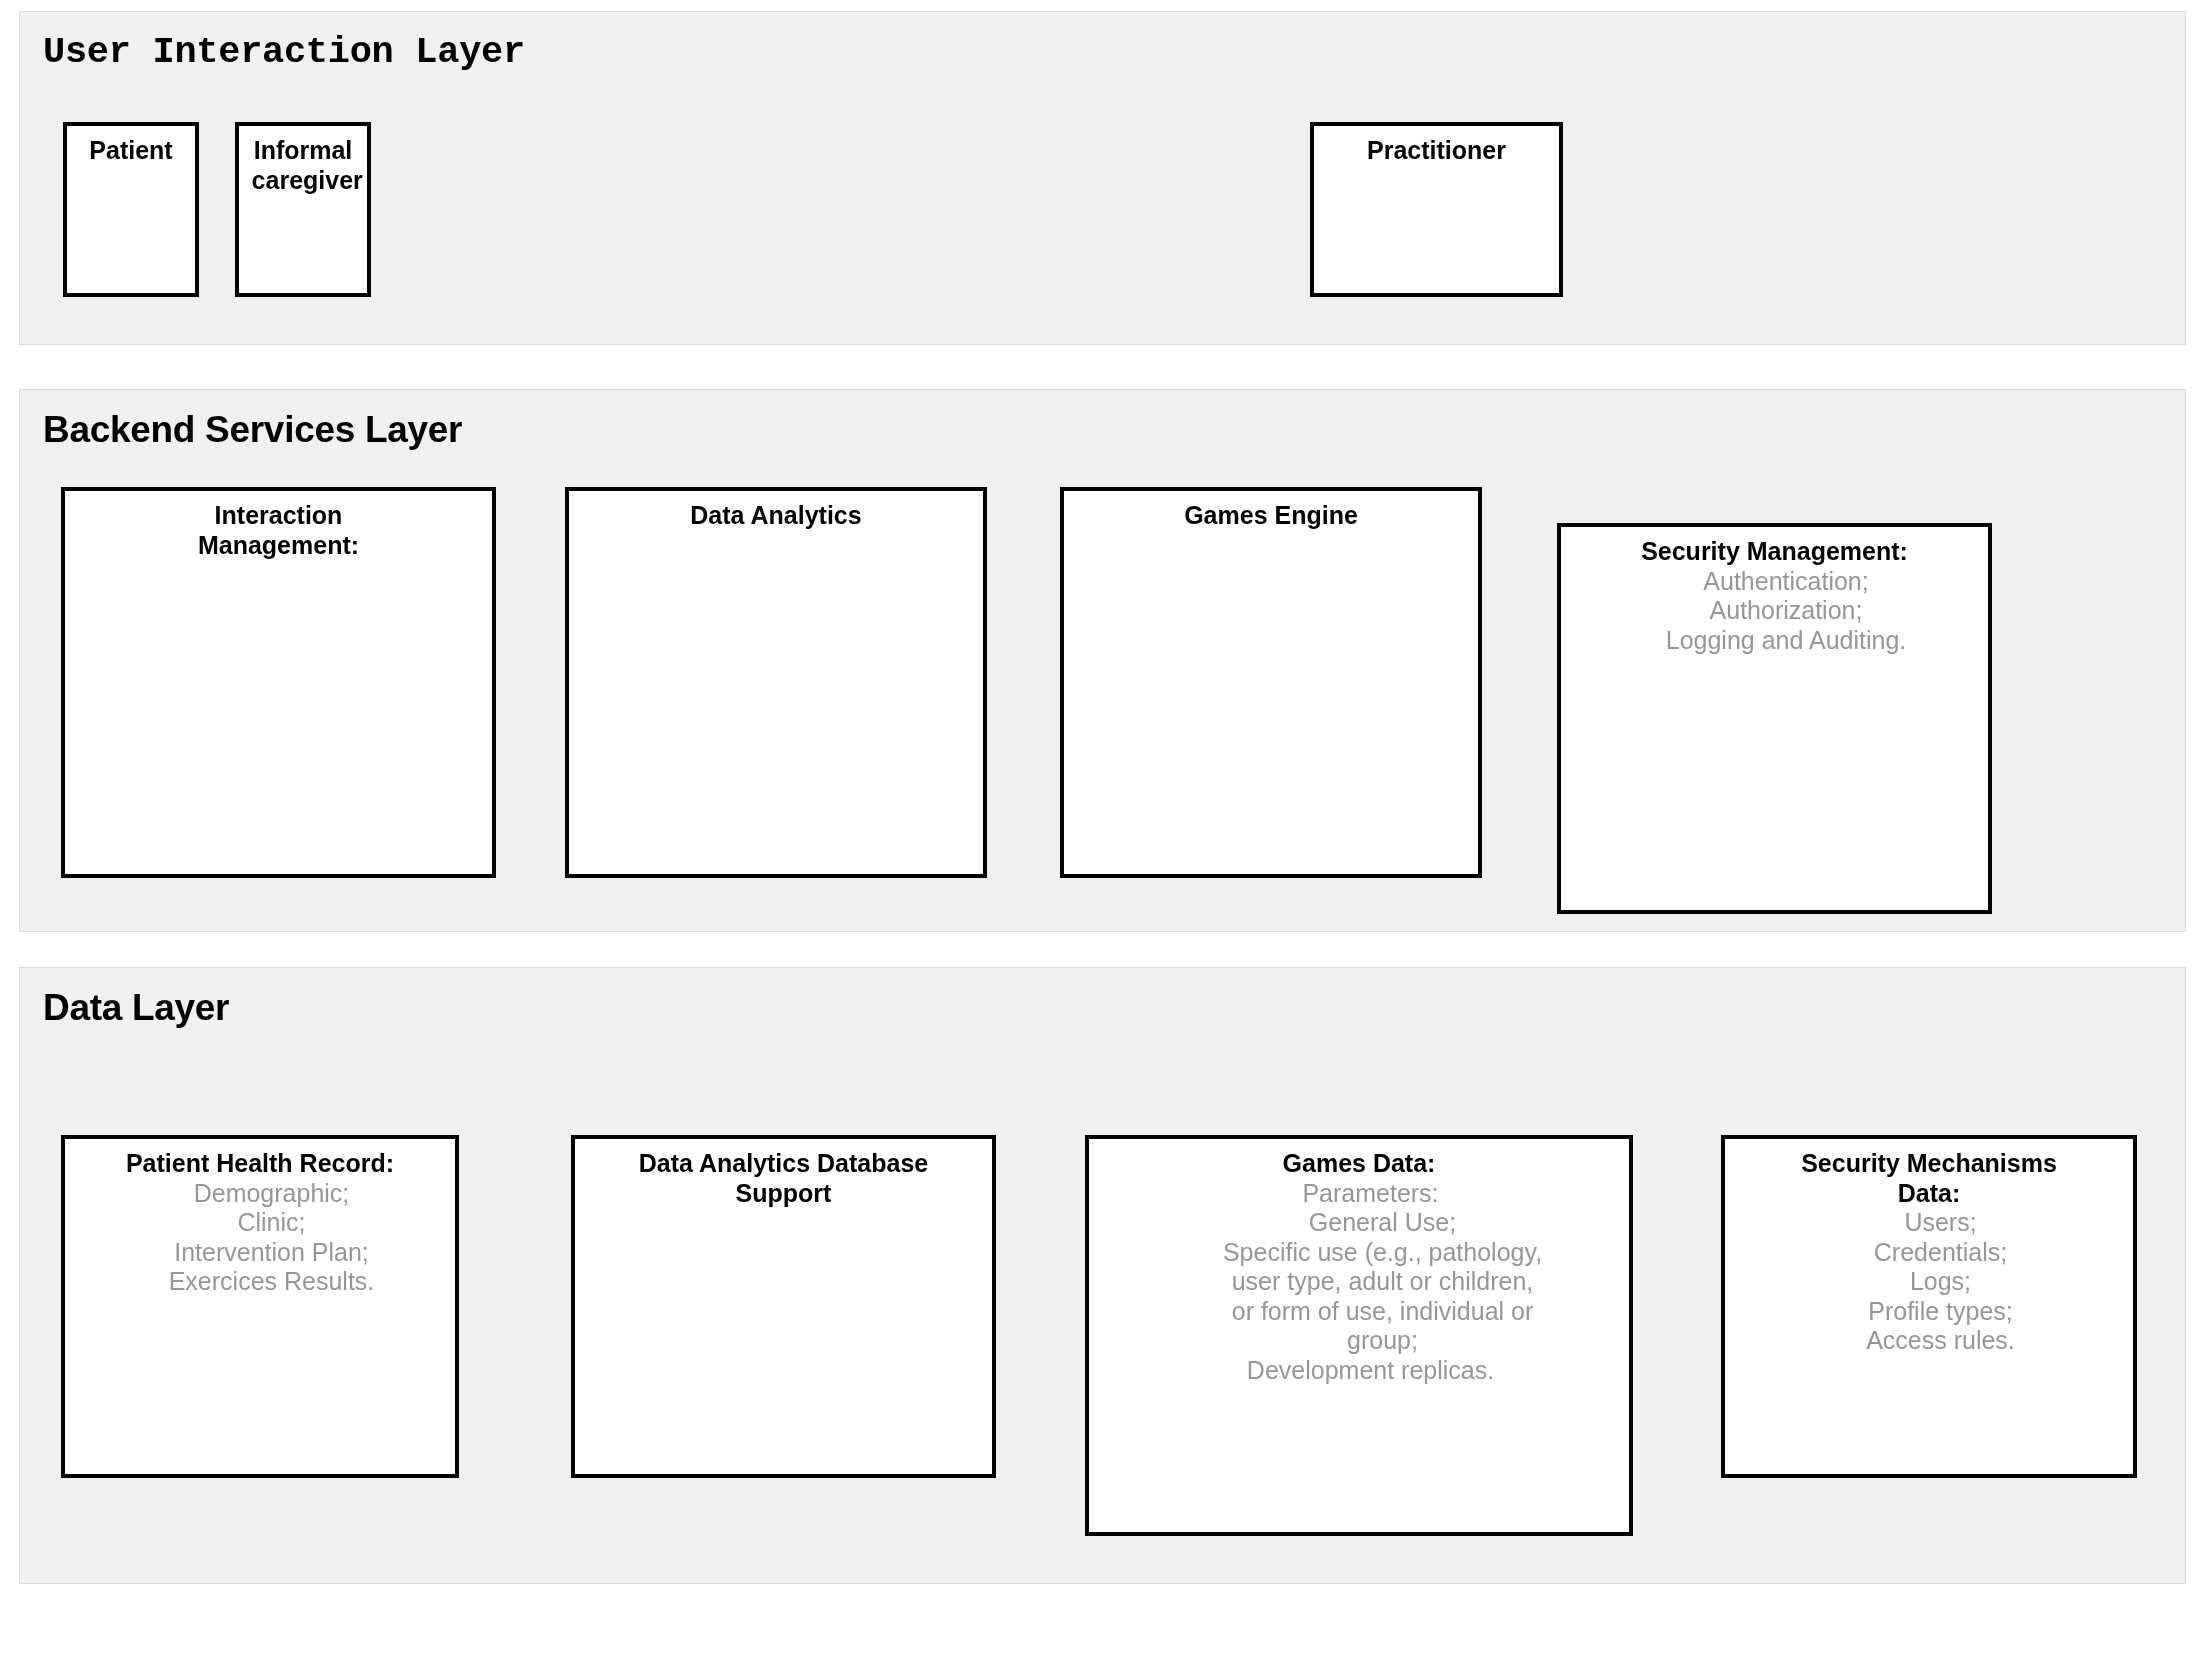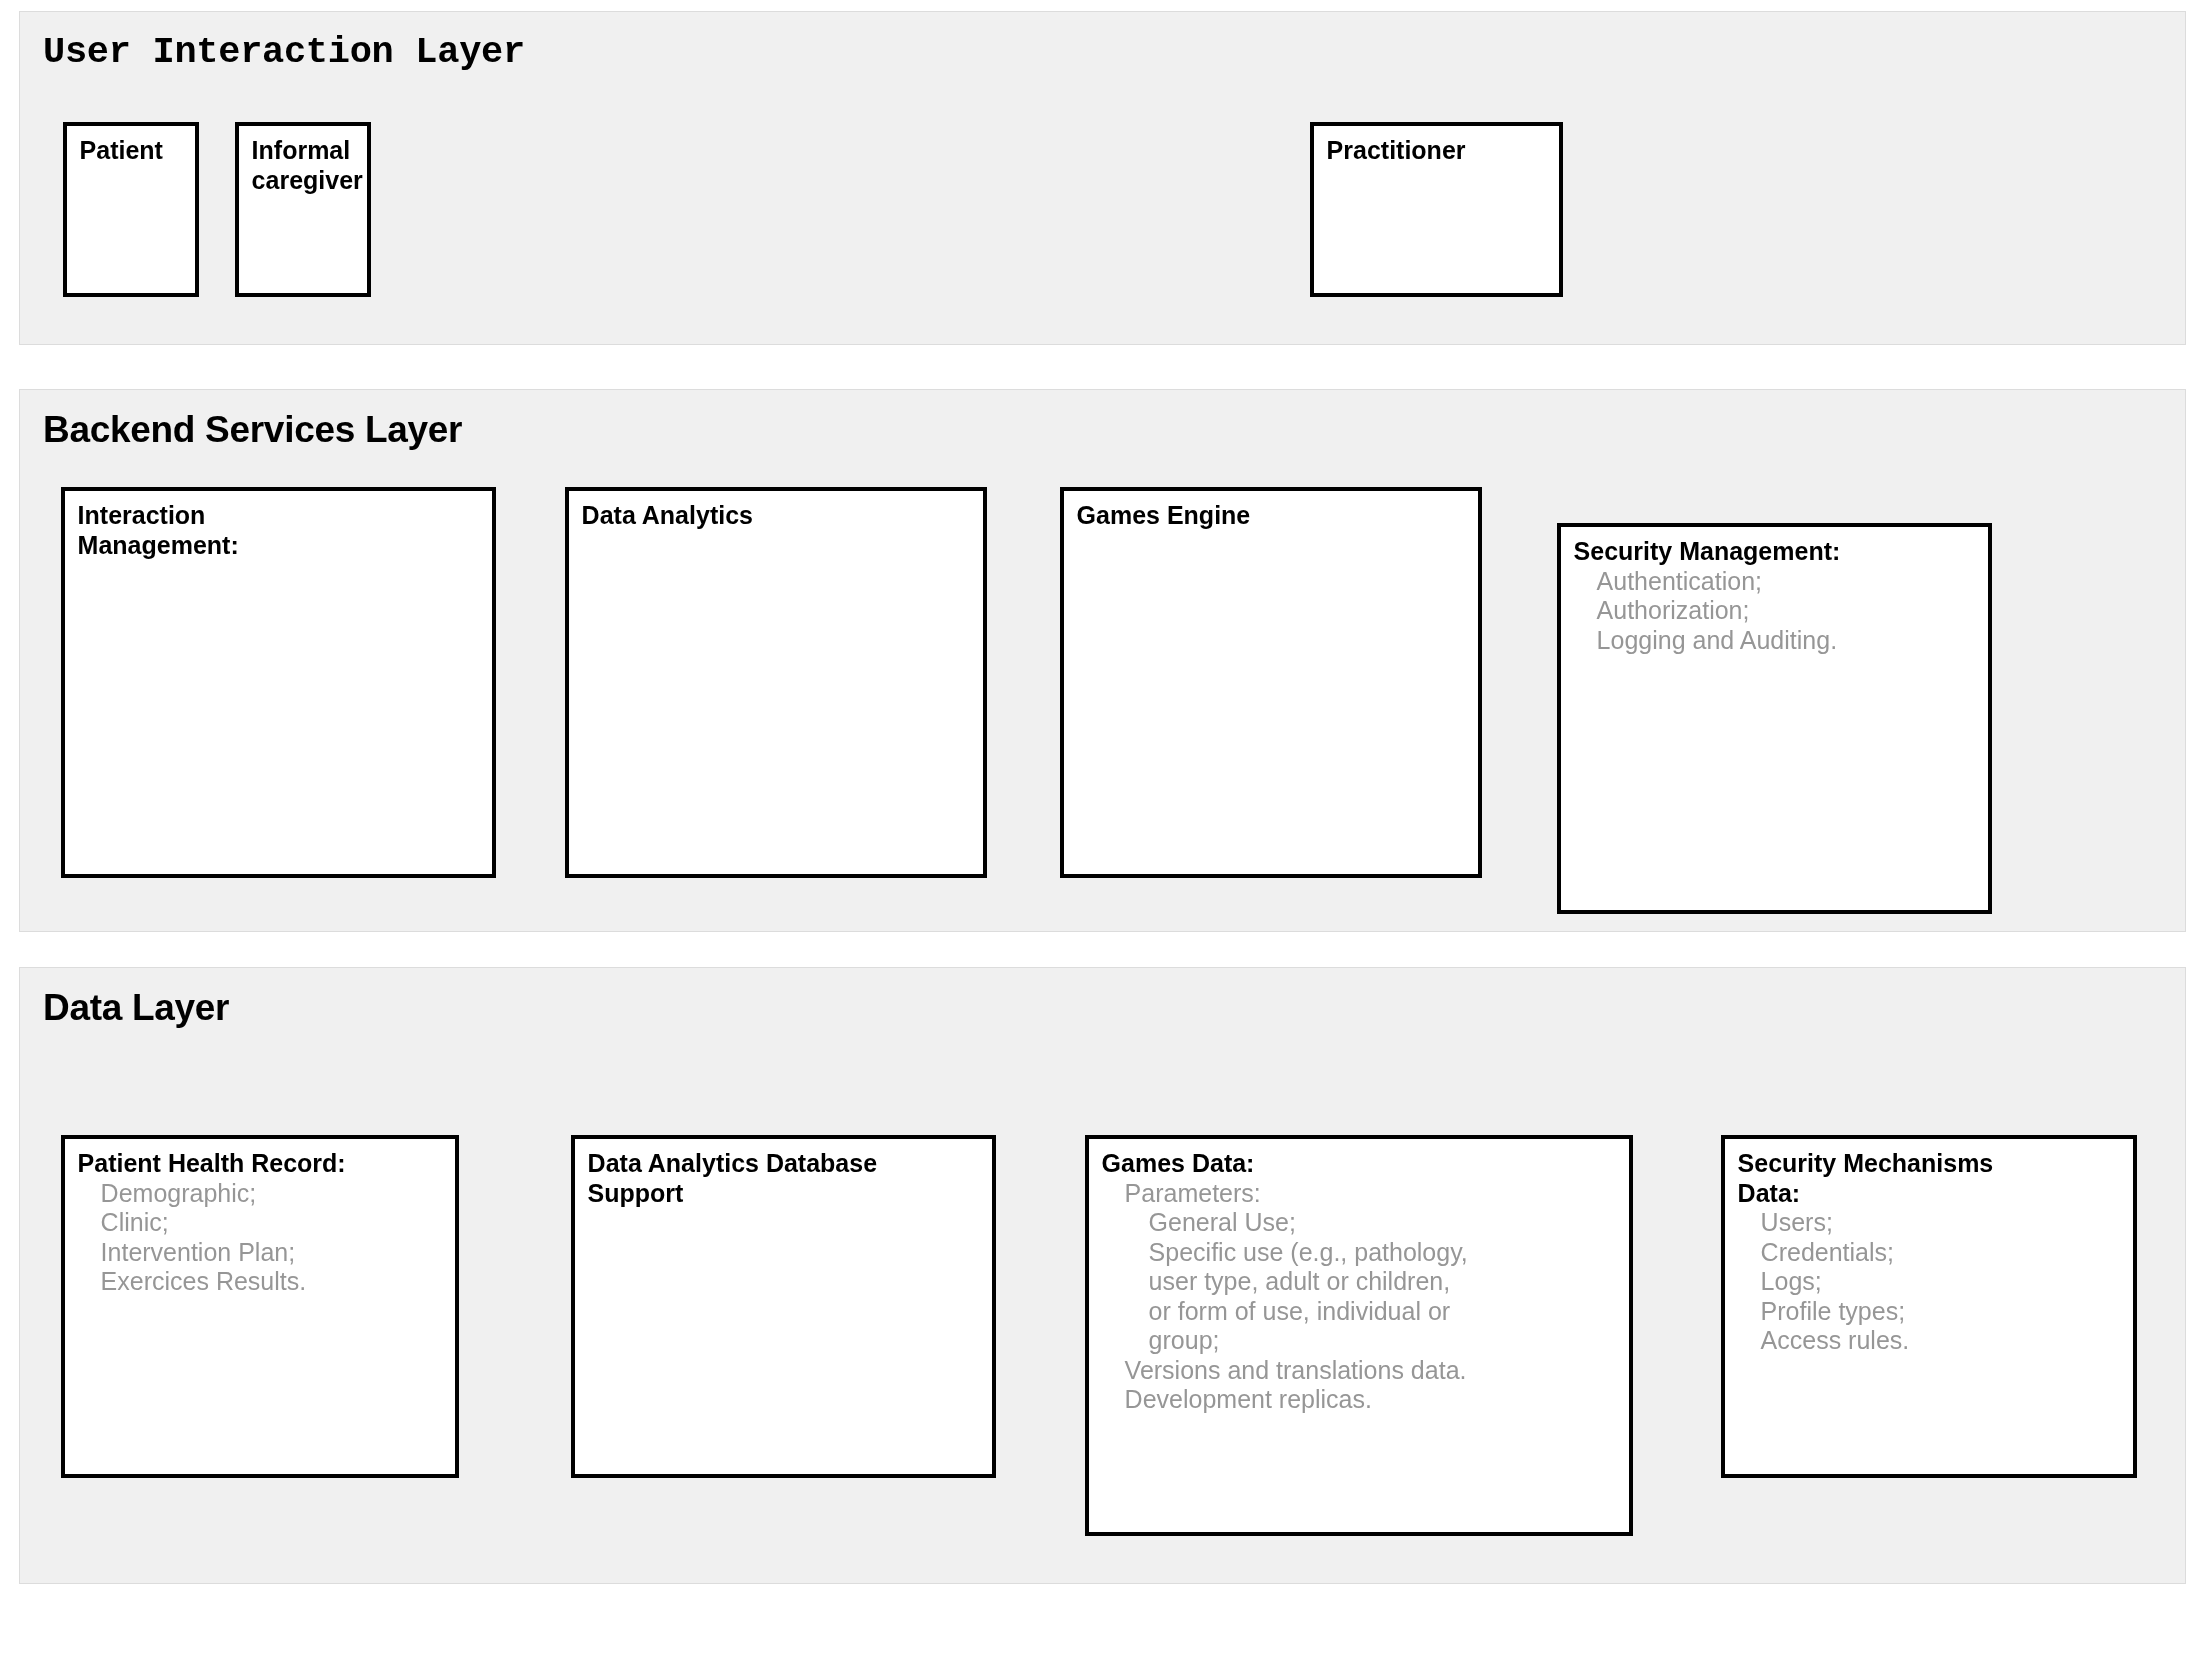--- a/index.html
+++ b/index.html
@@ -51,20 +51,21 @@
   #layer-data .layer-title    { top: 19px; }
 
   
   .node {
     position: absolute;
     background: #ffffff;
     border: 4.4px solid #000000;
     box-sizing: border-box;
     padding: 10px 12.6px 6.3px 12.6px;
     overflow: hidden;
+    text-align: center;
   }
 
   .node-title {
     font-size: 25px;
     font-weight: bold;
     color: #000000;
     line-height: 1.18;
     margin: 0;
     white-space: pre-line;
   }
@@ -175,21 +176,20 @@
 
     <div class="node" id="node-games-data">
       <div class="node-title">Games Data:</div>
       <ul class="node-lines">
           <li class="indent-1">Parameters:</li>
           <li class="indent-2">General Use;</li>
           <li class="indent-2">Specific use (e.g., pathology,</li>
           <li class="indent-2">user type, adult or children,</li>
           <li class="indent-2">or form of use, individual or</li>
           <li class="indent-2">group;</li>
-          <li class="indent-1">Versions and translations data.</li>
           <li class="indent-1">Development replicas.</li>
         </ul>
     </div>
 
     <div class="node" id="node-security-data">
       <div class="node-title">Security Mechanisms
 Data:</div>
       <ul class="node-lines">
           <li class="indent-1">Users;</li>
           <li class="indent-1">Credentials;</li>

